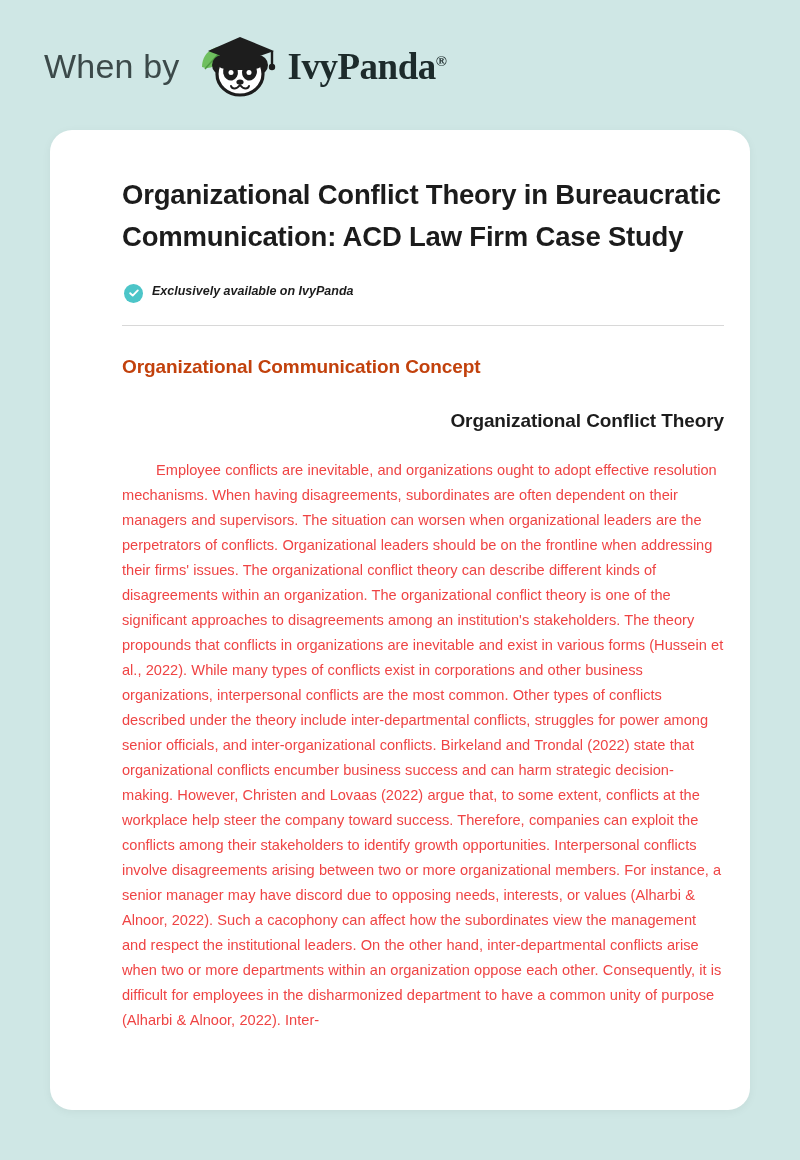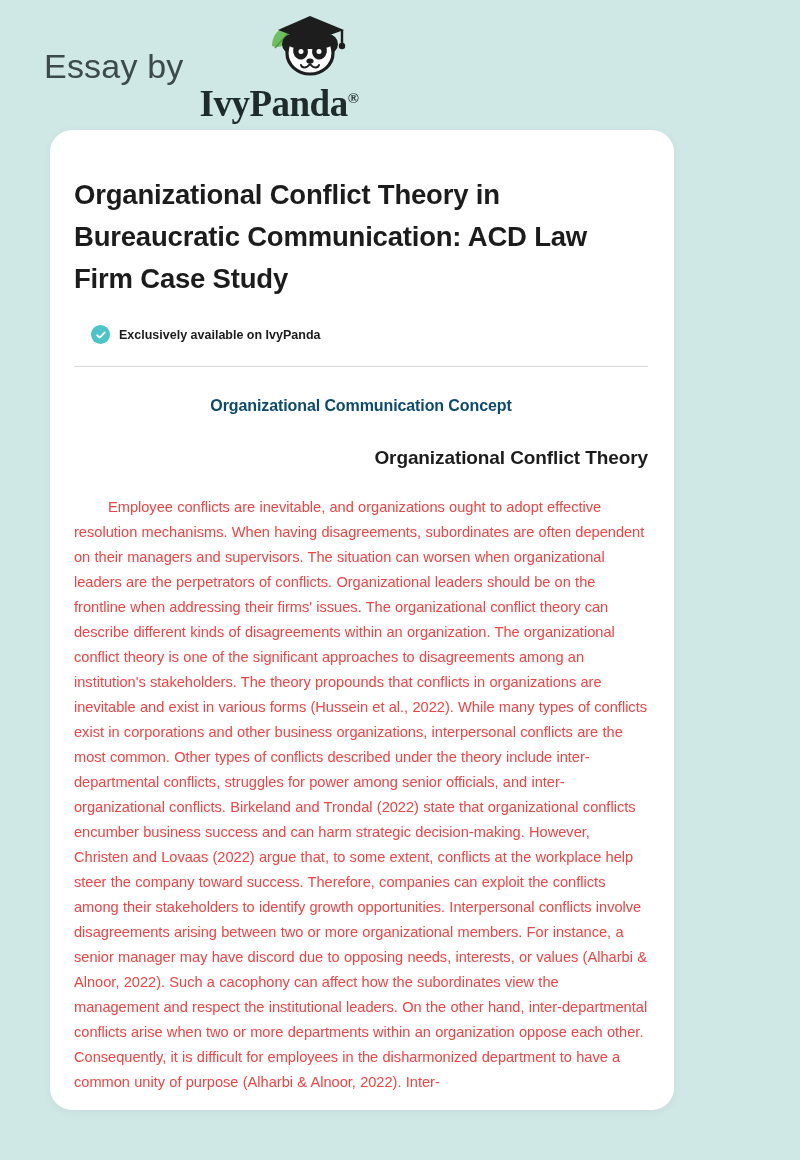--- a/index.html
+++ b/index.html
@@ -30,22 +30,21 @@
   }
   .brand-essay {
     font-size: 34px;
     color: #3c4a4a;
     letter-spacing: 0.2px;
     font-weight: 400;
     margin-right: 16px;
   }
   .brand-logo {
     display: flex;
-    align-items: flex-end;
-    flex-direction: column;
+    align-items: center;
   }
   .panda-mark {
     position: relative;
     width: 86px;
     height: 74px;
     margin-right: 6px;
   }
   .panda-mark svg { display: block; }
   .brand-name {
     font-family: "Liberation Serif", serif;
@@ -59,45 +58,47 @@
     font-size: 15px;
     vertical-align: super;
     font-weight: bold;
   }
 
   
   .card {
     position: absolute;
     left: 50px;
     top: 130px;
-    width: 624px;
+    width: 700px;
     height: 980px;
     background: #ffffff;
     border-radius: 22px;
     box-shadow: 0 2px 10px rgba(0,0,0,0.05);
     overflow: hidden;
+    padding-left: 48px;
   }
   .card-inner {
     padding: 44px 26px 0 24px;
   }
 
   .doc-title {
     font-size: 27.5px;
     line-height: 1.52;
     font-weight: bold;
     color: #1c1c1c;
     margin: 0 0 26px 0;
     letter-spacing: -0.2px;
     max-width: 640px;
   }
 
   .exclusive-row {
     display: flex;
-    align-items: center;
-    margin: 0 0 22px 17px;
+    align-items: flex-start;
+    margin: 0 0 22px 2px;
+    font-style: italic;
   }
   .check-badge {
     width: 19px;
     height: 19px;
     border-radius: 50%;
     background: #4cc5c8;
     display: inline-flex;
     align-items: center;
     justify-content: center;
     margin-right: 9px;
@@ -110,26 +111,25 @@
     color: #1c1c1c;
   }
 
   .divider {
     height: 1px;
     background: #d8d8d8;
     margin: 0 0 30px 0;
   }
 
   .h1 {
-    font-size: 16px;
-    font-weight: bold;
-    color: #0c4a6e;
+    font-size: 19px;
+    font-weight: bold;
+    color: #c2410c;
     margin: 0 0 32px 0;
     letter-spacing: -0.1px;
-    text-align: center;
   }
   .h2 {
     font-size: 19px;
     font-weight: bold;
     color: #1c1c1c;
     margin: 0 0 26px 0;
     letter-spacing: -0.1px;
     text-align: right;
   }
 
@@ -142,21 +142,21 @@
     margin: 0;
     word-spacing: 0.2px;
   }
 </style>
 </head>
 <body>
 
 <div class="page">
 
   <div class="brand-bar">
-    <div class="brand-essay">Essay by</div>
+    <div class="brand-essay">When by</div>
     <div class="brand-logo">
       <div class="panda-mark">
         <svg width="86" height="74" viewBox="0 0 86 74" xmlns="http://www.w3.org/2000/svg">
 
           <path d="M6 38 C6 24, 18 16, 28 18 C28 32, 18 42, 6 38 Z" fill="#6fbf5f"></path>
           <path d="M9 40 C16 32, 22 26, 27 20" stroke="#4e9a43" stroke-width="1.6" fill="none"></path>
 
           <circle cx="26" cy="36" r="10" fill="#1d1d1d"></circle>
           <circle cx="62" cy="36" r="10" fill="#1d1d1d"></circle>
 

